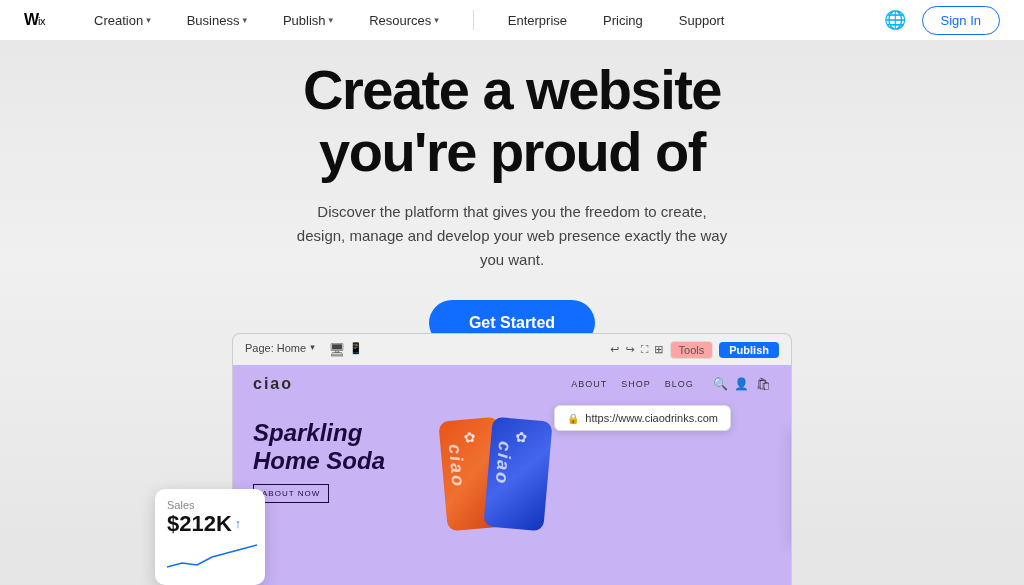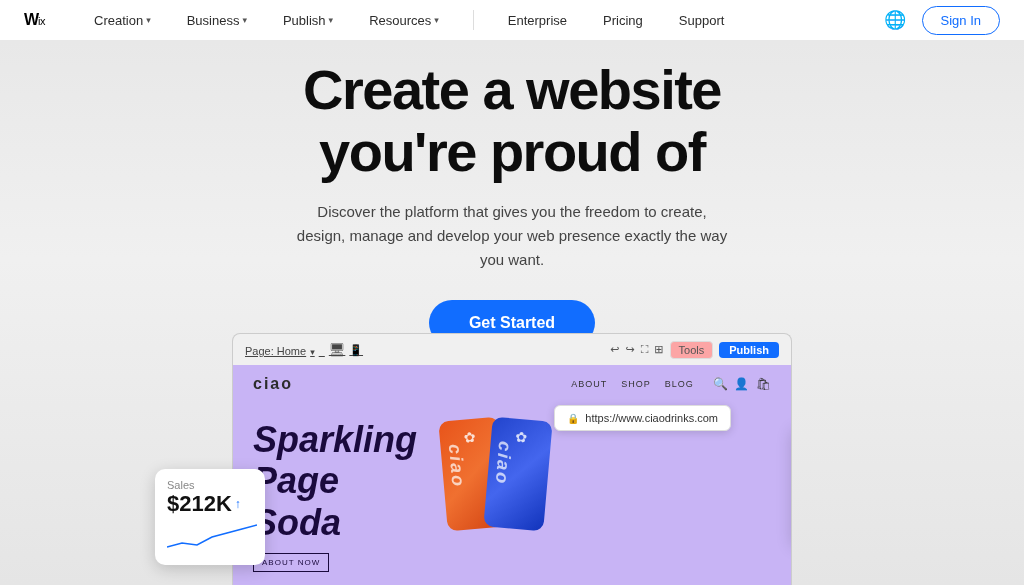--- a/index.html
+++ b/index.html
@@ -150,23 +150,22 @@
       padding: 5px 12px;
       display: flex;
       align-items: center;
       gap: 10px;
       height: 32px;
     }
     .browser-page-label {
       font-size: 11px;
       color: #444;
       display: flex;
-      align-items: flex-end;
+      align-items: flex-start;
       gap: 4px;
-      text-decoration: underline;
     }
     .browser-toolbar-icons {
       display: flex;
       align-items: center;
       gap: 6px;
       margin-left: auto;
       font-size: 11px;
       color: #555;
     }
     .browser-content {
@@ -207,21 +206,21 @@
     }
     .ciao-body {
       padding: 16px 20px;
       display: flex;
       gap: 20px;
       align-items: flex-start;
       height: 180px;
       overflow: hidden;
     }
     .ciao-headline {
-      font-size: 36px;
+      font-size: 24px;
       font-weight: 700;
       color: #1a0a3d;
       line-height: 1.15;
       font-style: italic;
       width: 160px;
     }
     .shop-now-btn {
       margin-top: 10px;
       border: 1px solid #1a0a3d;
       font-size: 8px;
@@ -324,21 +323,21 @@
     .prebiotic-sublabel {
       padding: 0 8px 6px;
       font-size: 9px;
       color: #888;
     }
 
     
     .sales-card {
       position: absolute;
       left: 155px;
-      bottom: 20px;
+      bottom: 0;
       width: 110px;
       background: #fff;
       border-radius: 10px;
       padding: 10px 12px;
       box-shadow: 0 4px 16px rgba(0,0,0,0.18);
     }
     .sales-label {
       font-size: 11px;
       color: #888;
     }
@@ -474,21 +473,21 @@
           <span>🔍</span>
           <span>👤</span>
           <span>🛍</span>
         </div>
       </div>
 
       <div class="ciao-body">
         <div>
           <div class="ciao-headline">
             <span>Sparkling</span><br>
-            <span>Page Soda</span>
+            <span>Home Soda</span>
           </div>
           <button class="shop-now-btn">ABOUT NOW</button>
         </div>
         <div class="ciao-cans">
 
           <div class="can can-orange">
             <span class="can-flower">✿</span>
             <span class="can-text">ciao</span>
           </div>
 

